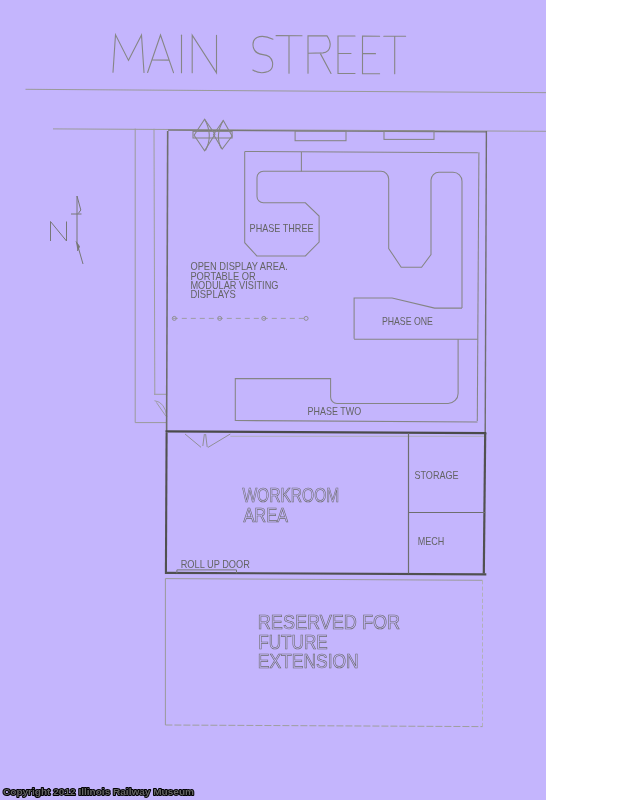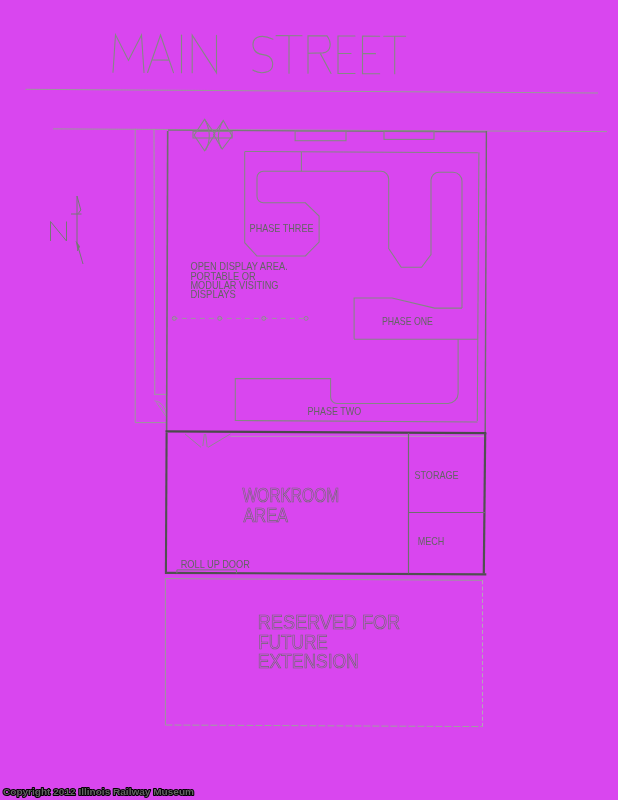--- a/index.html
+++ b/index.html
@@ -1,16 +1,16 @@
 <!DOCTYPE html>
 <html><head>
 <meta charset="utf-8">
 <style>
 html,body{margin:0;padding:0;background:#ffffff;}
-#page{position:relative;width:618px;height:800px;background:#d946ef;overflow:hidden;
+#page{position:relative;width:546px;height:800px;background:#c4b5fd;overflow:hidden;
 font-family:"Liberation Sans", sans-serif;}
 svg{position:absolute;top:0;left:0;}
 text{font-family:"Liberation Sans", sans-serif;fill:#646464;}
 </style>
 </head>
 <body>
 <div id="page">
 <svg width="618" height="800" viewBox="0 0 618 800">
 
 <g stroke="#868686" stroke-width="1.1" fill="none" stroke-linecap="round" transform="translate(0,-1.3) skewY(0.3)">

